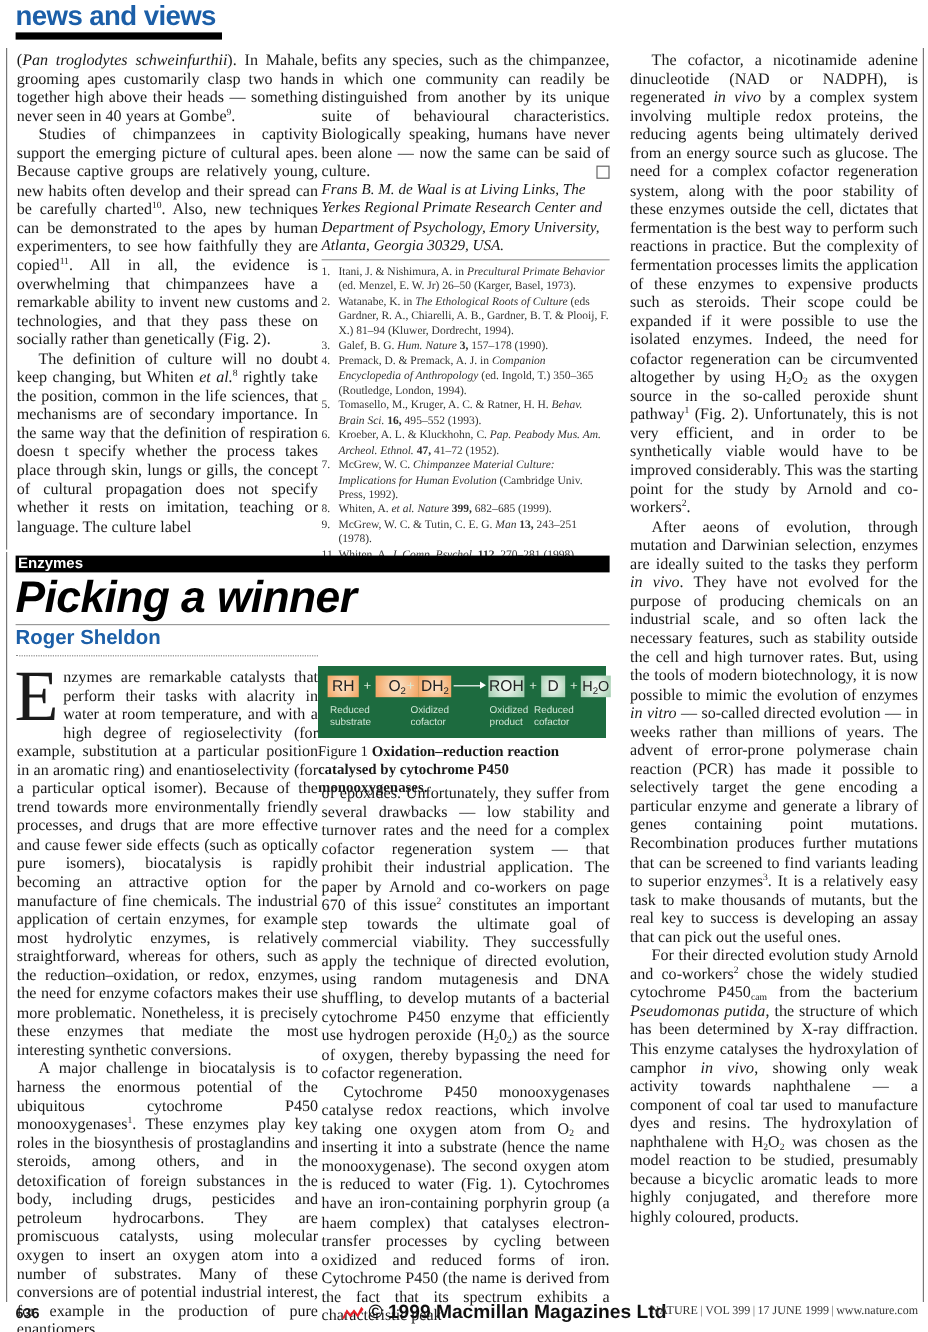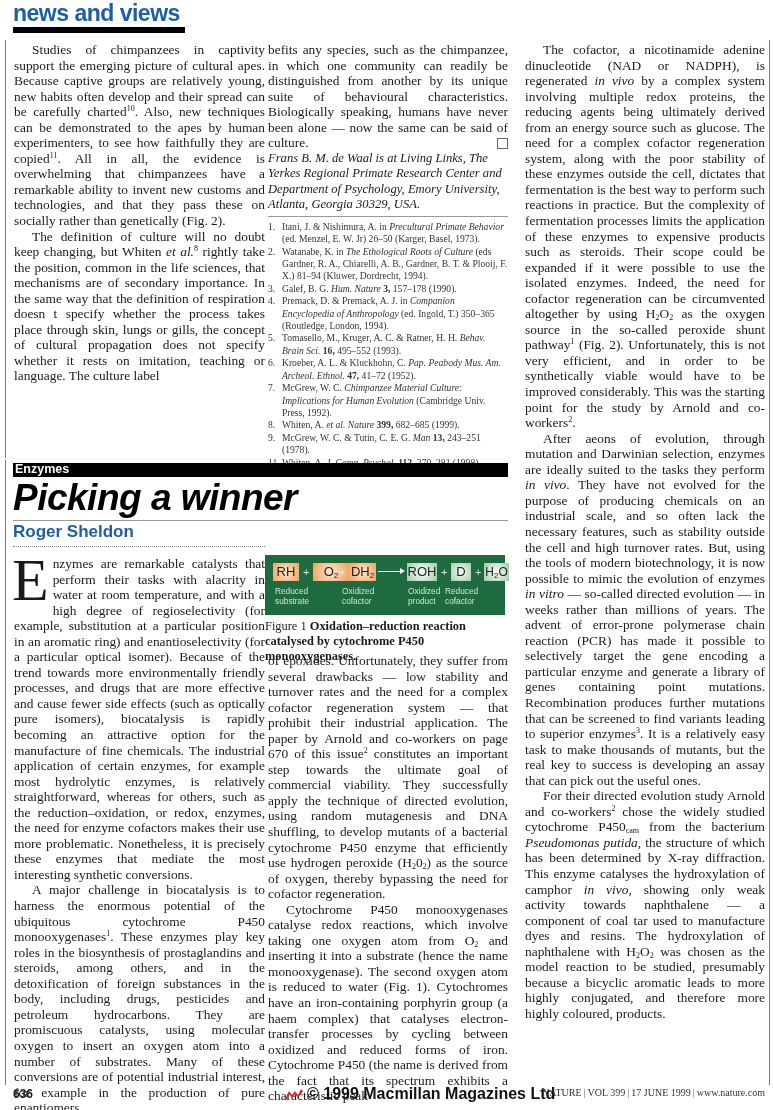--- a/index.html
+++ b/index.html
@@ -56,20 +56,21 @@
 <body>
 
 <div class="section-title">news and views</div>
 <div class="section-rule"></div>
 
 <div class="vrule" style="left:5px; top:40px; height:418px;"></div>
 <div class="vrule" style="left:5px; top:460px; height:625px;"></div>
 <div class="vrule" style="left:769px; top:40px; height:1045px;"></div>
 
 <div class="col" style="left:14px; top:42px; width:251px;">
+  <p>(<i>Pan troglodytes schweinfurthii</i>). In Mahale, grooming apes customarily clasp two hands together high above their heads — something never seen in 40 years at Gombe<sup>9</sup>.</p>
   <p class="ind">Studies of chimpanzees in captivity support the emerging picture of cultural apes. Because captive groups are relatively young, new habits often develop and their spread can be carefully charted<sup>10</sup>. Also, new techniques can be demonstrated to the apes by human experimenters, to see how faithfully they are copied<sup>11</sup>. All in all, the evidence is overwhelming that chimpanzees have a remarkable ability to invent new customs and technologies, and that they pass these on socially rather than genetically (Fig. 2).</p>
   <p class="ind">The definition of culture will no doubt keep changing, but Whiten <i>et al.</i><sup>8</sup> rightly take the position, common in the life sciences, that mechanisms are of secondary importance. In the same way that the definition of respiration doesn t specify whether the process takes place through skin, lungs or gills, the concept of cultural propagation does not specify whether it rests on imitation, teaching or language. The culture label</p>
 </div>
 
 <div class="col" style="left:268px; top:42px; width:240px;">
   <p><span>befits any species, such as the chimpanzee, in which one community can readily be distinguished from another by its unique suite of behavioural characteristics. Biologically speaking, humans have never been alone — now the same can be said of culture.</span><span class="end-square"></span></p>
   <p class="byline-ital">Frans B. M. de Waal is at Living Links, The Yerkes Regional Primate Research Center and Department of Psychology, Emory University, Atlanta, Georgia 30329, USA.</p>
   <div class="refs-rule"></div>
   <div class="refs" id="refs">
       <div class="ref">

